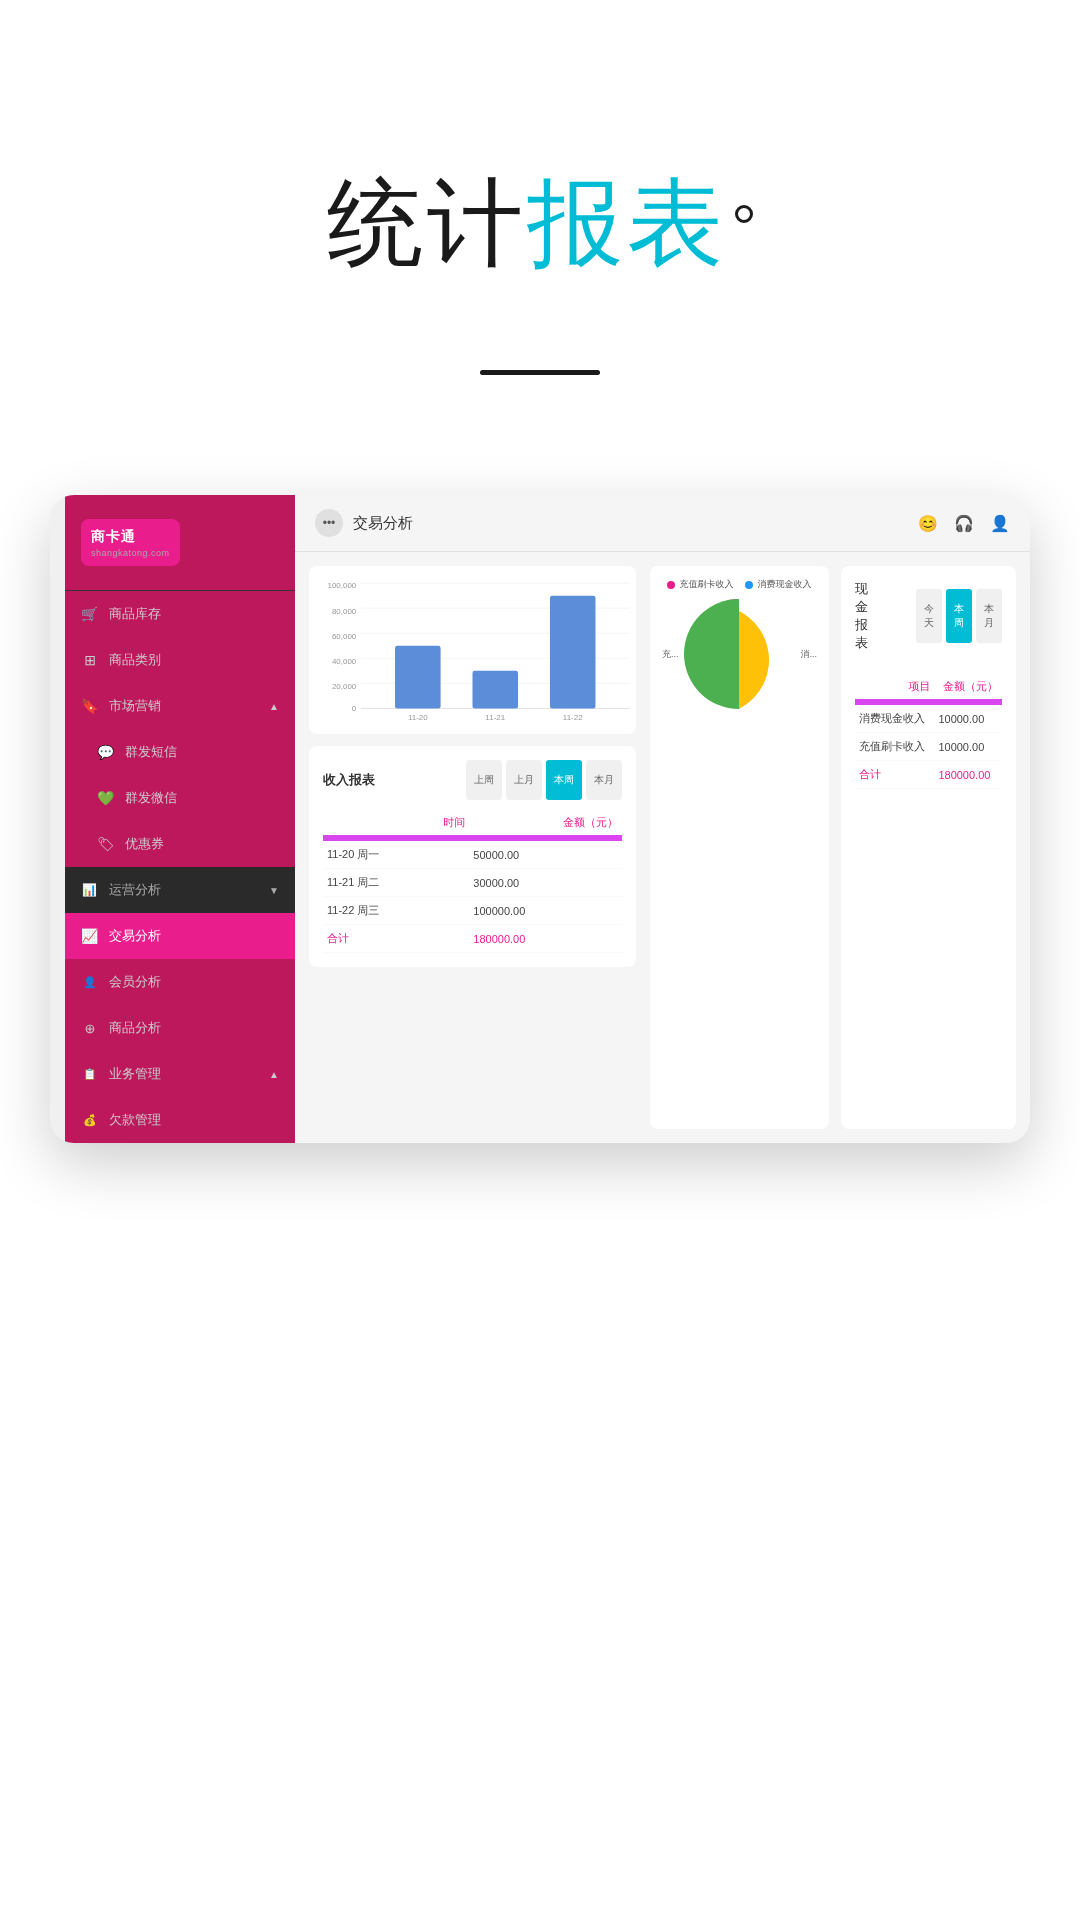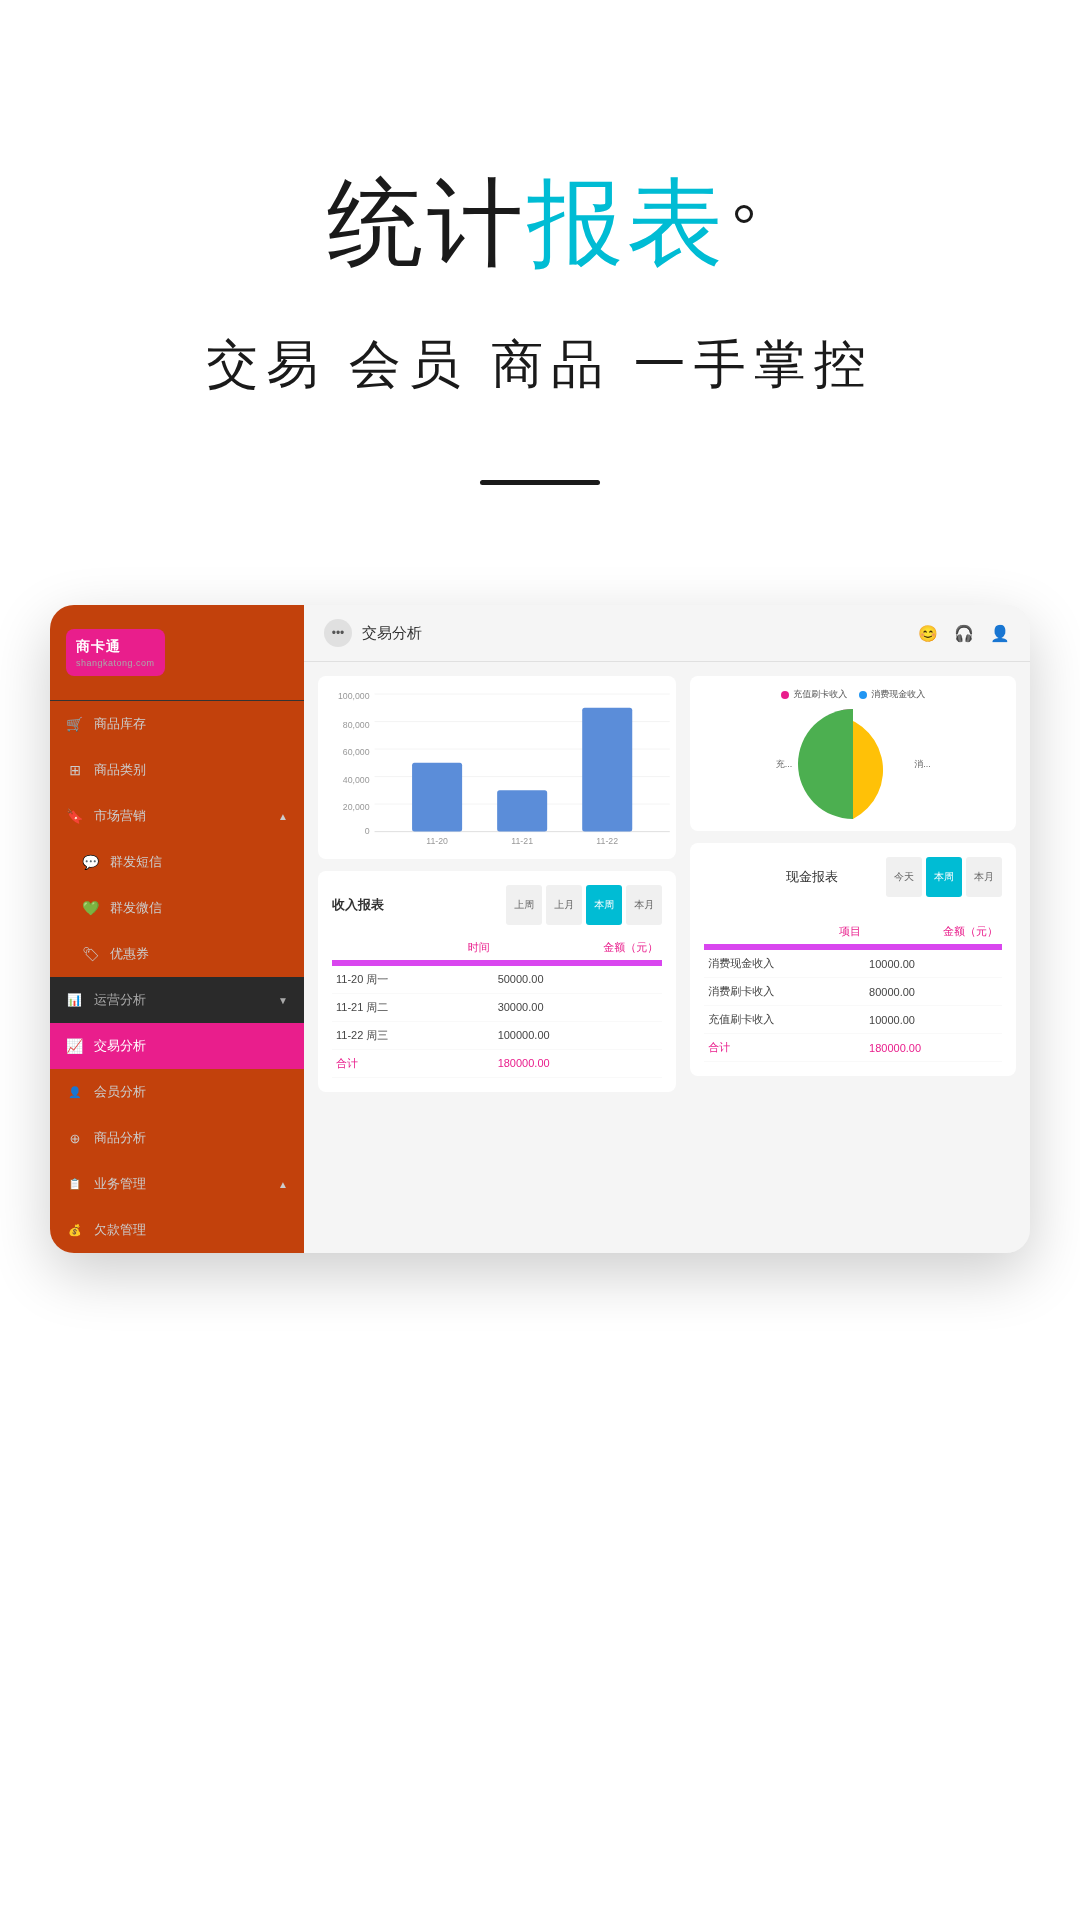--- a/index.html
+++ b/index.html
@@ -61,24 +61,25 @@
       width: 980px;
       background: #f0f0f0;
       border-radius: 24px;
       overflow: hidden;
       box-shadow: 0 20px 60px rgba(0,0,0,0.2);
       display: flex;
     }
 
     
     .sidebar {
-      width: 254px;
-      background: #c2410c;
+      width: 230px;
+      background: #be185d;
       color: #ccc;
       flex-shrink: 0;
+      margin-left: 15px;
     }
     .sidebar-logo {
       padding: 24px 16px 20px;
       border-bottom: 1px solid #333;
     }
     .logo-box {
       background: #e91e8c;
       border-radius: 8px;
       padding: 8px 10px;
       display: inline-block;
@@ -257,21 +258,21 @@
     .data-table .total-row td {
       color: #e91e8c;
       font-weight: 500;
       border-top: 1px solid #14532d;
     }
 
     
     .right-panel {
       flex: 1;
       display: flex;
-      flex-direction: column;
+      flex-direction: row;
       gap: 12px;
     }
 
     
     .pie-card {
       background: #fff;
       border-radius: 8px;
       padding: 12px;
     }
     .pie-legend {
@@ -325,21 +326,20 @@
       font-weight: 500;
     }
   </style>
 </head>
 <body>
 
 <div class="hero">
   <h1 class="hero-title">
     <span>统计</span><span class="highlight">报表</span><span class="dot"></span>
   </h1>
-  <p class="hero-subtitle">交易 会员 商品 一手掌控</p>
   <div class="hero-divider"></div>
 </div>
 
 <div class="dashboard-wrapper">
   <div class="dashboard-container">
 
     <div class="sidebar">
       <div class="sidebar-logo">
         <div class="logo-box">
           <span class="logo-text-cn">商卡通</span>
@@ -531,24 +531,20 @@
                   <th>项目</th>
                   <th>金额（元）</th>
                 </tr>
               </thead>
               <tbody>
                 <tr class="table-row">
                   <td>消费现金收入</td>
                   <td>10000.00</td>
                 </tr>
                 <tr class="table-row">
-                  <td>消费刷卡收入</td>
-                  <td>80000.00</td>
-                </tr>
-                <tr class="table-row">
                   <td>充值刷卡收入</td>
                   <td>10000.00</td>
                 </tr>
                 <tr class="total-row">
                   <td>合计</td>
                   <td>180000.00</td>
                 </tr>
               </tbody>
             </table>
           </div>

